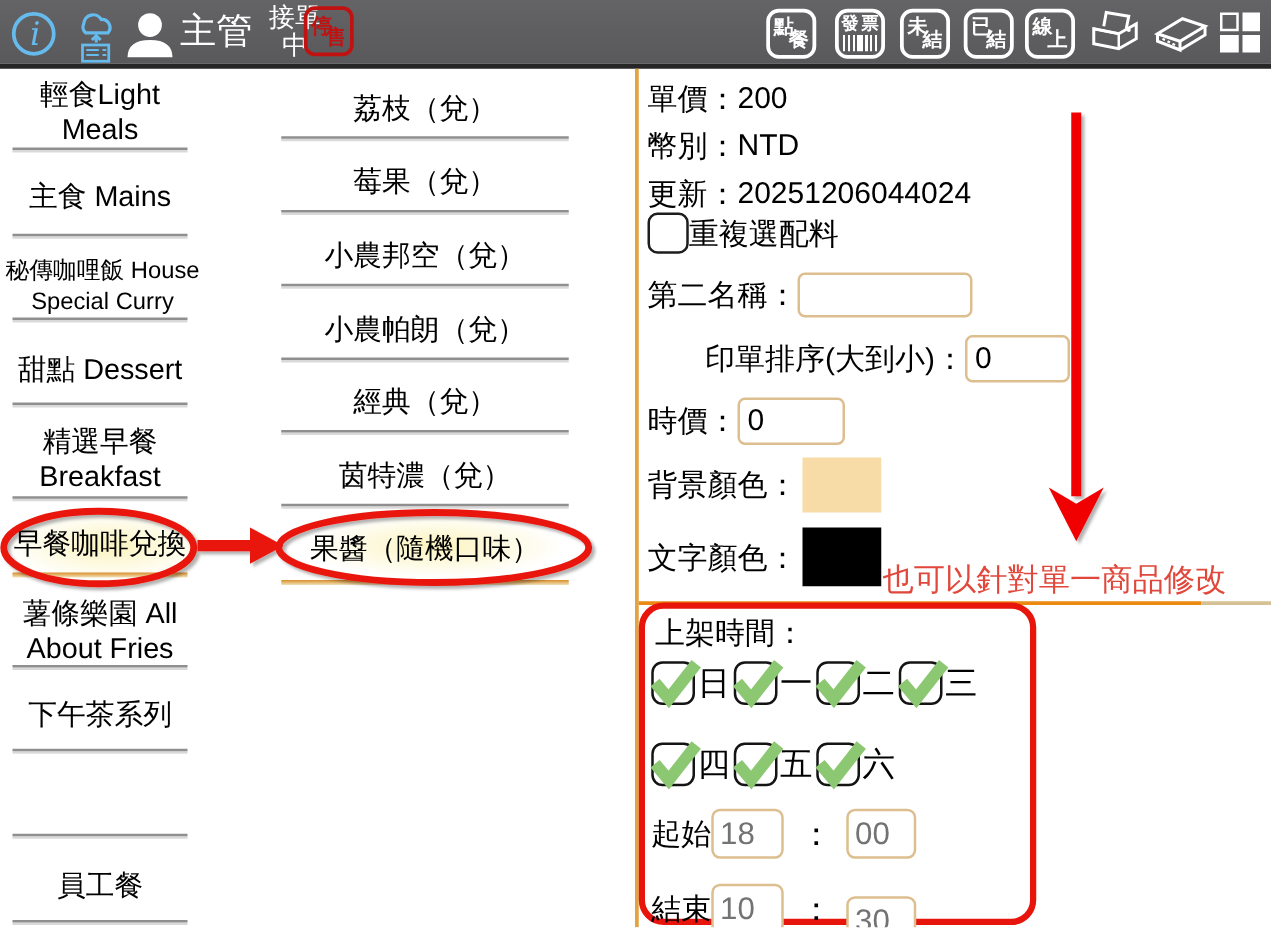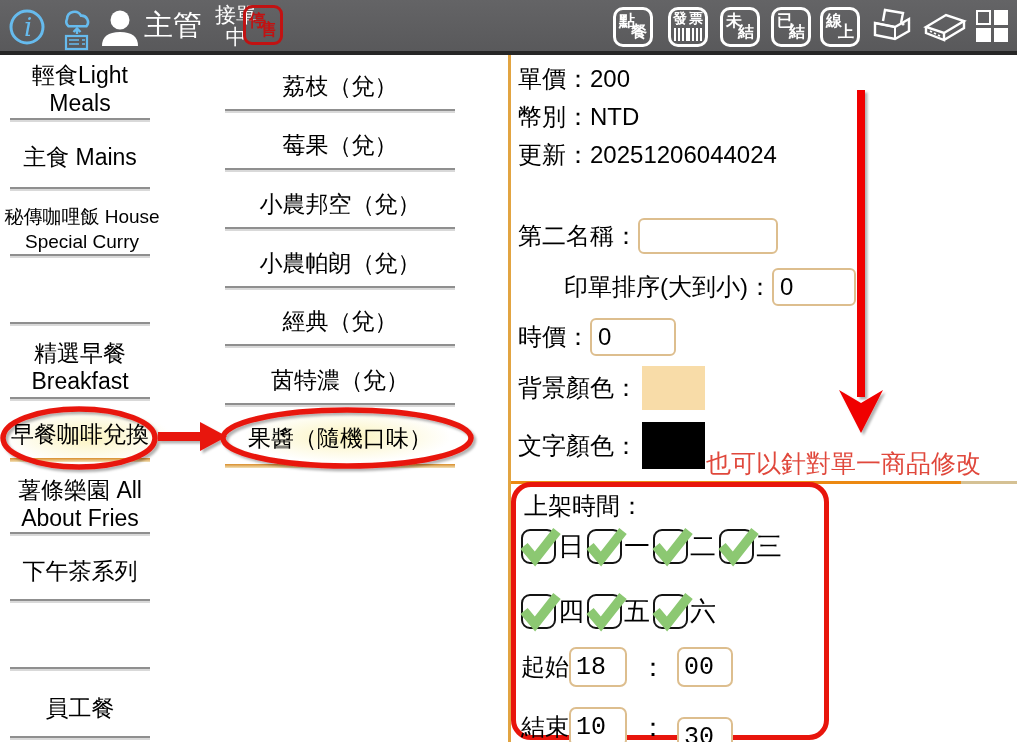--- a/index.html
+++ b/index.html
@@ -53,21 +53,21 @@
 
   .redbox{position:absolute;left:511px;top:482px;width:318px;height:258px;border:5px solid #e8150c;
           border-radius:20px;box-sizing:border-box;background:transparent;}
   .daycb{position:relative;width:35px;height:35px;border:2.5px solid #141414;border-radius:9px;
          background:#fff;box-sizing:border-box;flex-shrink:0;cursor:pointer;}
   .daycb svg{position:absolute;left:-4px;top:-7px;overflow:visible;}
   .daylbl{font-size:26px;margin:0 3px 0 2px;}
   .trow{position:absolute;left:521px;display:flex;align-items:center;}
   .tlabel{font-size:24px;}
   .hm-input{width:58px;height:40px;border:2px solid #ddbe8e;border-radius:7px;font-size:25px;
-            padding:0 5px;font-family:Liberation Mono, monospace;box-sizing:border-box;outline:none;color:#000000;background:#fff;}
+            padding:0 5px;font-family:Liberation Sans, sans-serif;box-sizing:border-box;outline:none;color:#737373;background:#fff;}
   .colon{font-size:26px;margin:0 11px 0 13px;}
 
   .overlay{position:absolute;left:0;top:0;width:1017px;height:742px;pointer-events:none;z-index:40;}
 </style>
 </head>
 <body>
 
 <div id="app">
 
   <div class="topbar">
@@ -157,20 +157,23 @@
     <div>主食 Mains</div>
   </div>
   <div class="hr-l" style="top:187px;"></div>
 
   <div class="cat small" style="top:204px;">
     <div>秘傳咖哩飯 House</div>
       <div>Special Curry</div>
   </div>
   <div class="hr-l" style="top:254px;"></div>
 
+  <div class="cat" style="top:281px;">
+    <div>甜點 Dessert</div>
+  </div>
   <div class="hr-l" style="top:322px;"></div>
 
   <div class="cat" style="top:339px;">
     <div>精選早餐</div>
       <div>Breakfast</div>
   </div>
   <div class="hr-l" style="top:397px;"></div>
 
   <div class="cat" style="top:420px;">
     <div>早餐咖啡兌換</div>
@@ -218,20 +221,26 @@
   </div>
   <div class="drow" style="top:101px;">
     <span>幣別：</span>
     <span>NTD</span>
   </div>
   <div class="drow" style="top:139px;">
     <span>更新：</span>
     <span>20251206044024</span>
   </div>
 
+  <div class="drow" style="top:170px;">
+    <span class="cb">
+      
+    </span>
+    <span>重複選配料</span>
+  </div>
 
   <div class="drow" style="top:218px;">
     <span>第二名稱：</span>
     <input class="tinput" style="width: 140px;" type="text" value="">
   </div>
 
   <div class="drow" style="top:268px;margin-left:46px;">
     <span>印單排序(大到小)：</span>
     <input class="tinput" style="width: 84px; height: 38px;" type="text" value="0">
   </div>

